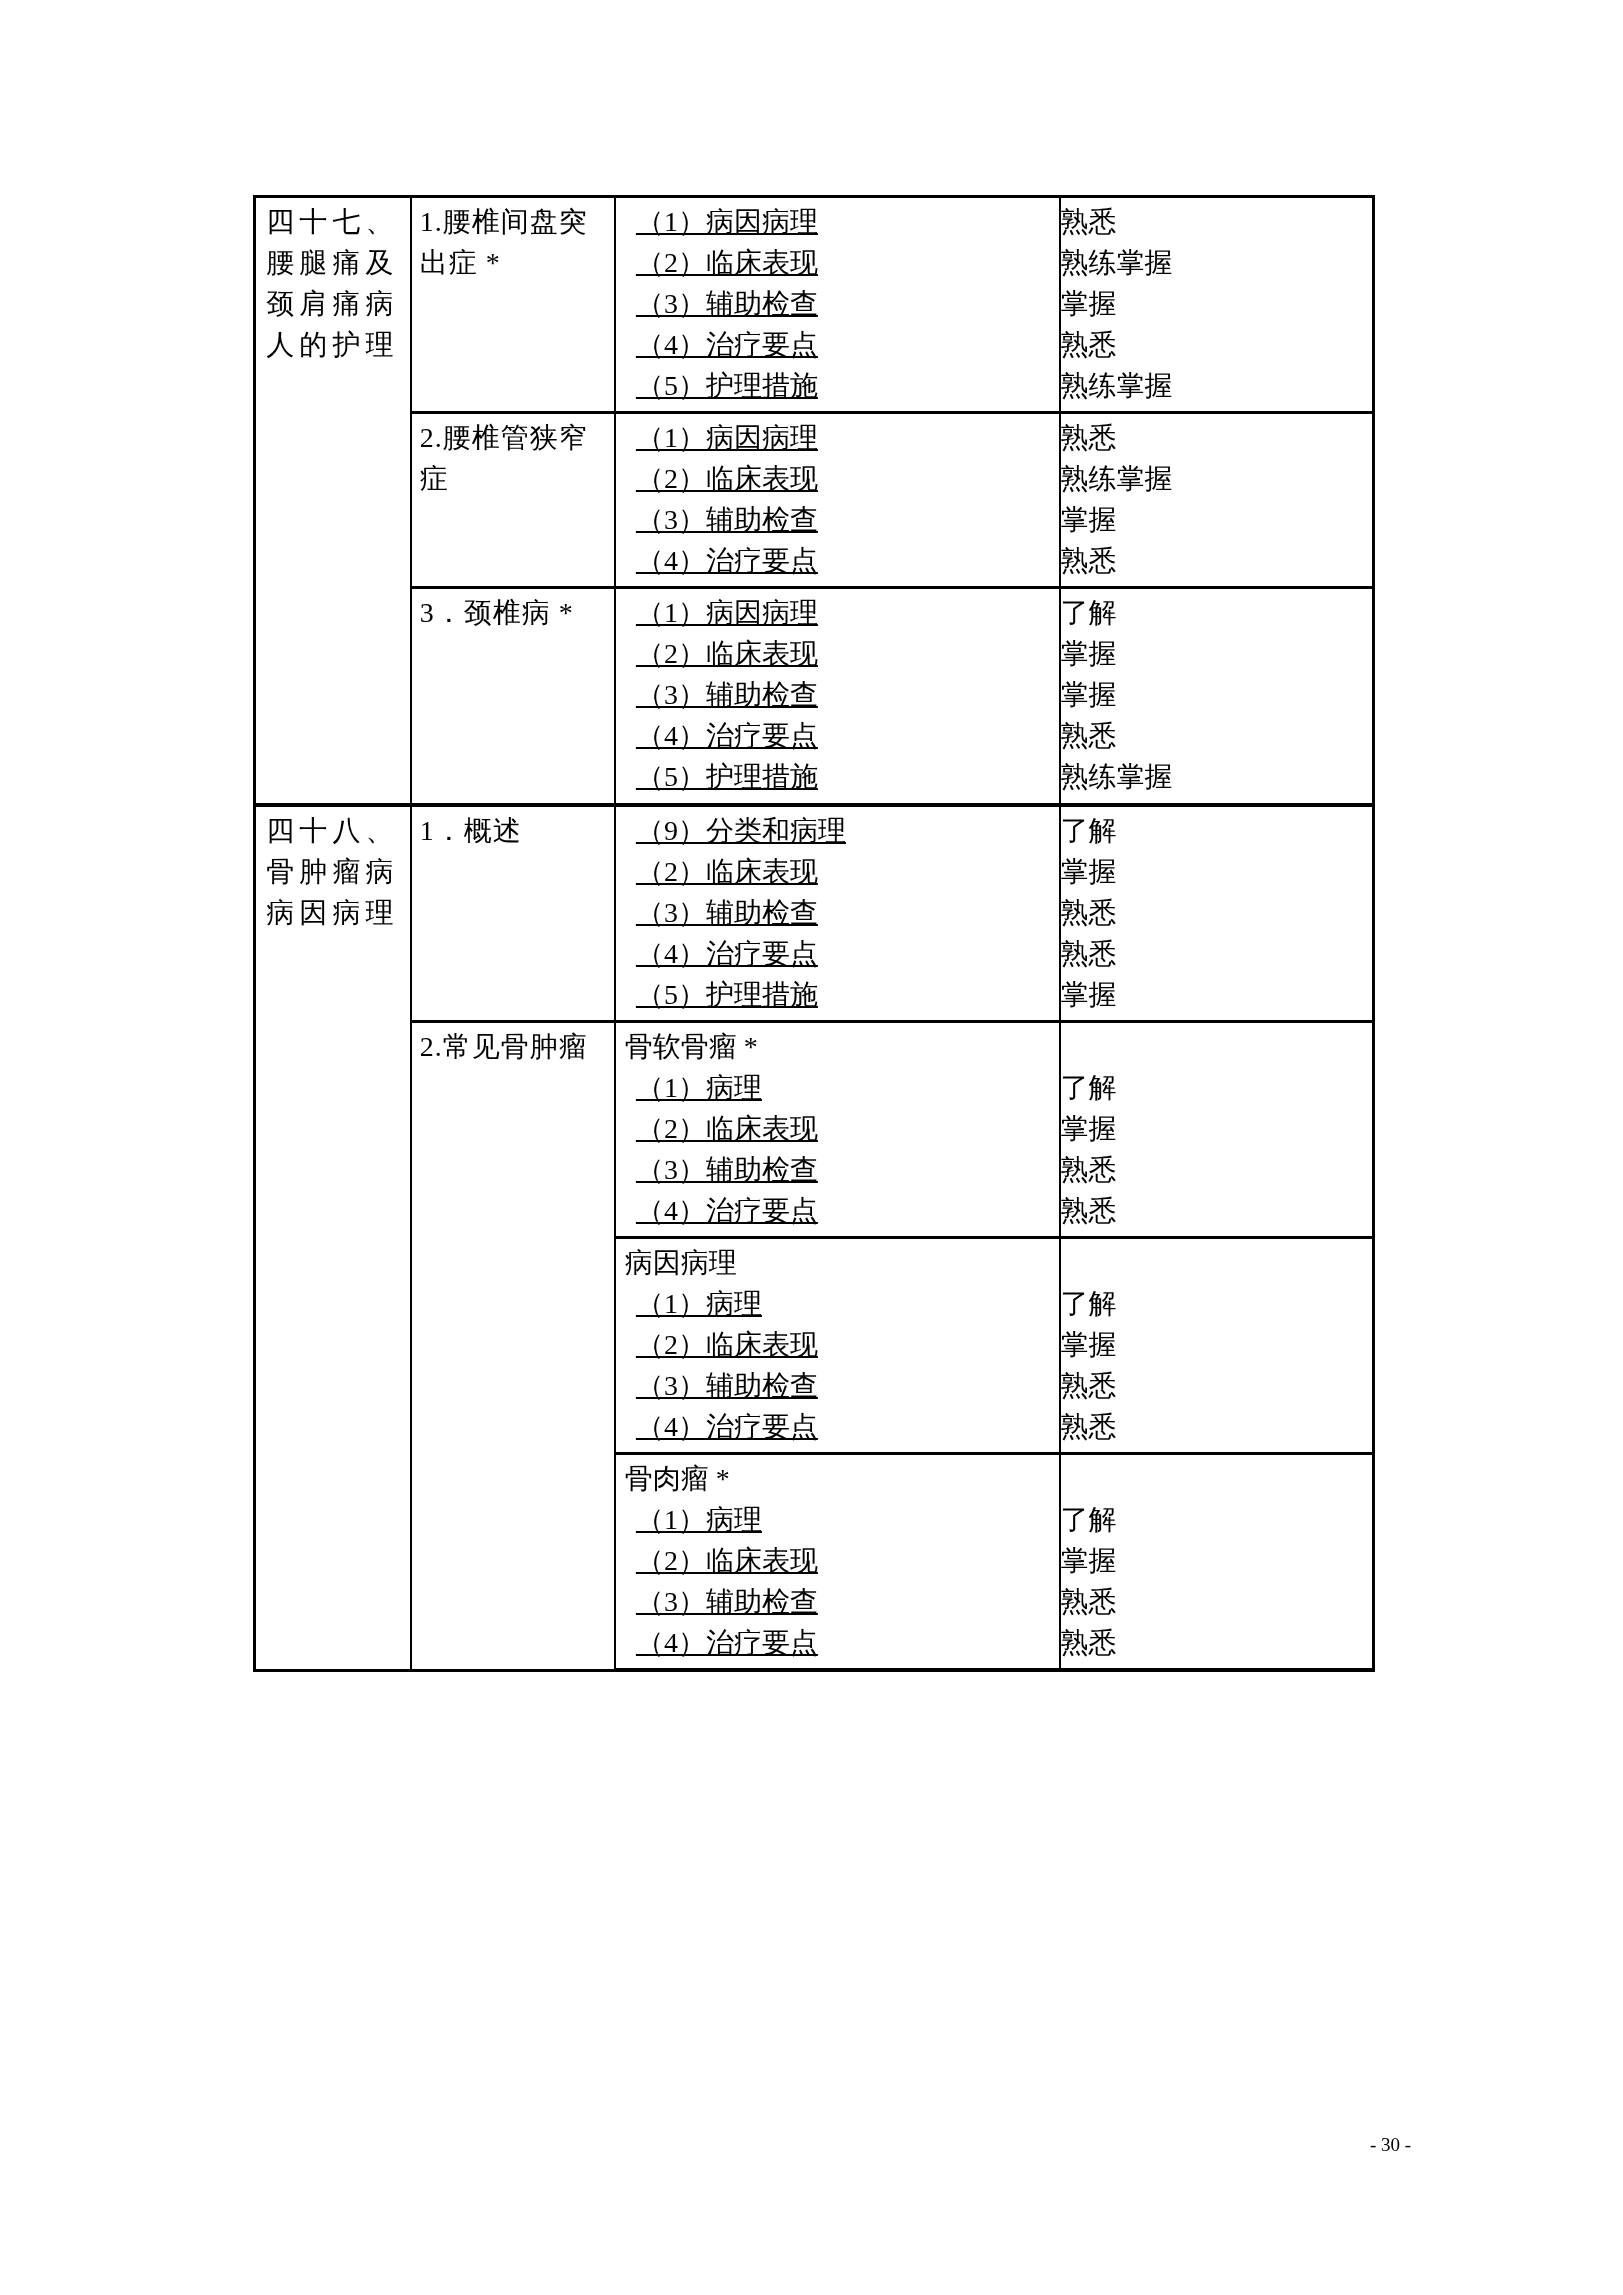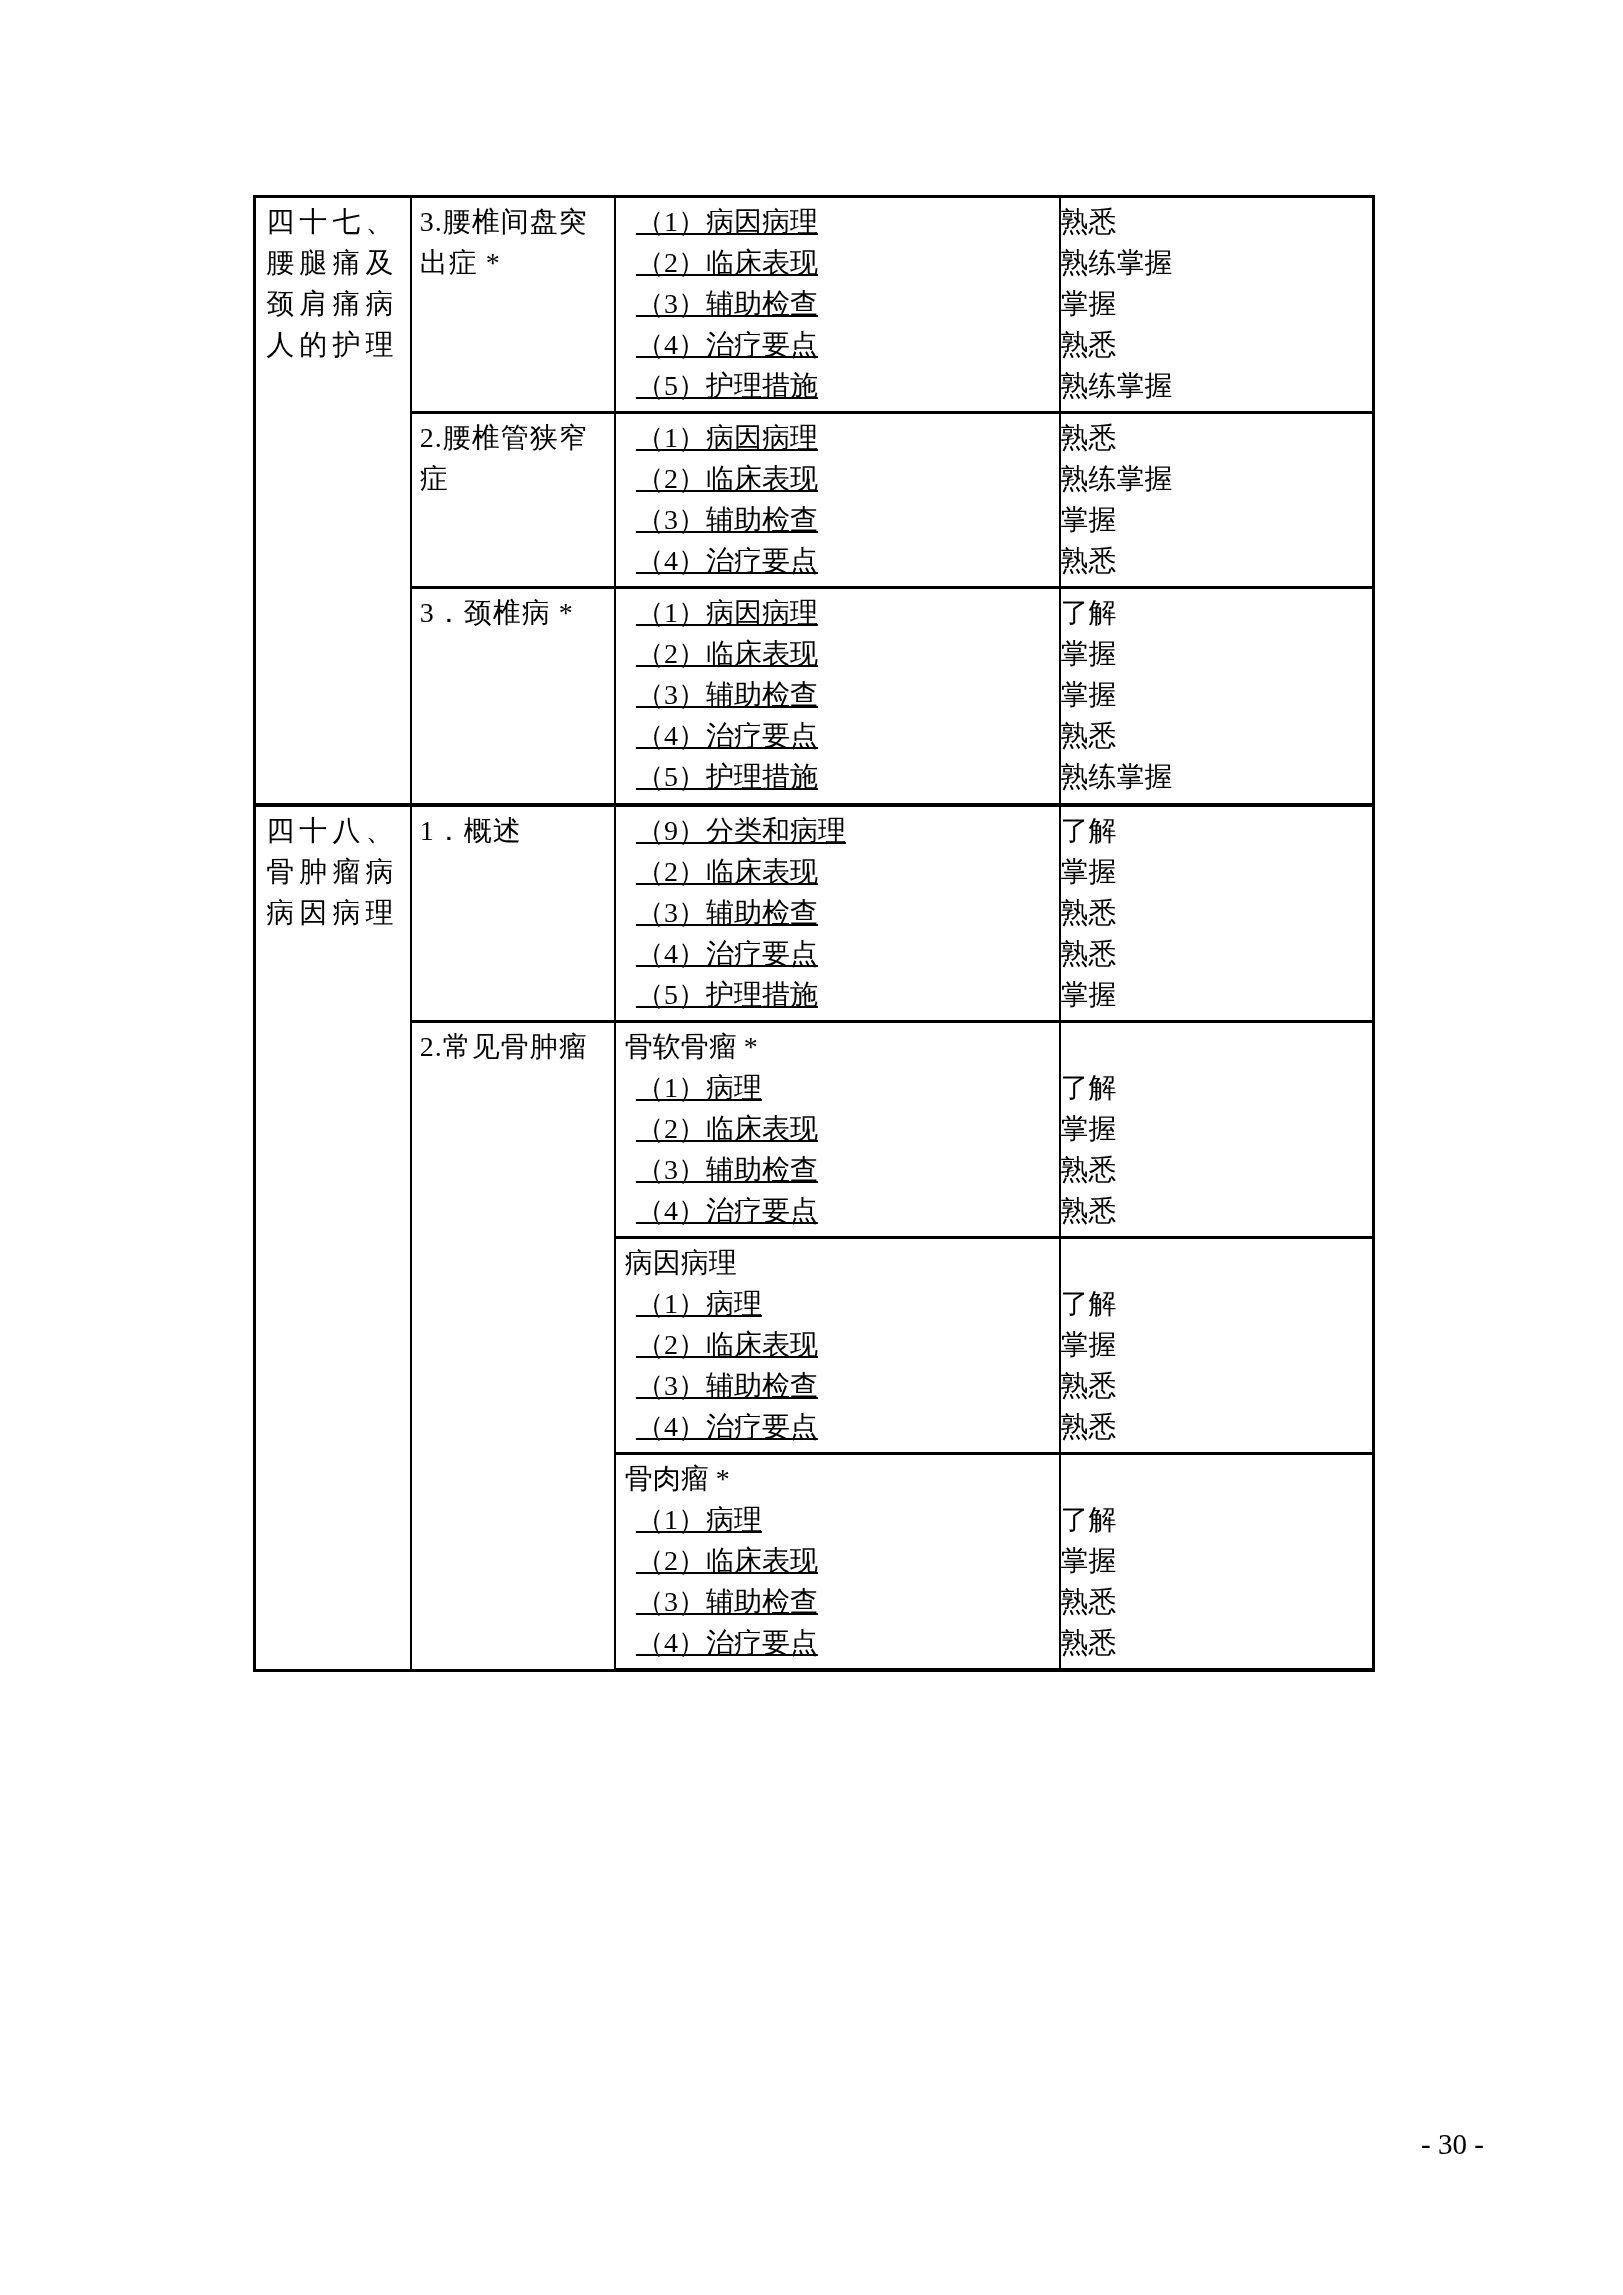--- a/index.html
+++ b/index.html
@@ -60,23 +60,23 @@
     text-decoration: underline;
   }
   .block-header {
     padding-left: 9.2px;
   }
   .level-line {
     text-align: left;
   }
   .page-number {
     position: absolute;
-    left: 1421px;
+    left: 1370px;
     top: 2130px;
-    font-size: 29px;
+    font-size: 19px;
     line-height: 29px;
   }
 </style>
 </head>
 <body>
 
 <div class="table-wrap">
   <table class="syllabus">
     <colgroup>
       <col style="width:156px">
@@ -87,21 +87,21 @@
     <tbody>
 
       <tr>
         <td rowspan="3">
           <div class="line chapter-text">四十七、
 腰腿痛及
 颈肩痛病
 人的护理</div>
         </td>
         <td>
-          <div class="line topic-text">3.腰椎间盘突
+          <div class="line topic-text">1.腰椎间盘突
 出症 *</div>
         </td>
         <td>
           <div class="line item-line">（1）病因病理</div>
           <div class="line item-line">（2）临床表现</div>
           <div class="line item-line">（3）辅助检查</div>
           <div class="line item-line">（4）治疗要点</div>
           <div class="line item-line">（5）护理措施</div>
         </td>
         <td>

